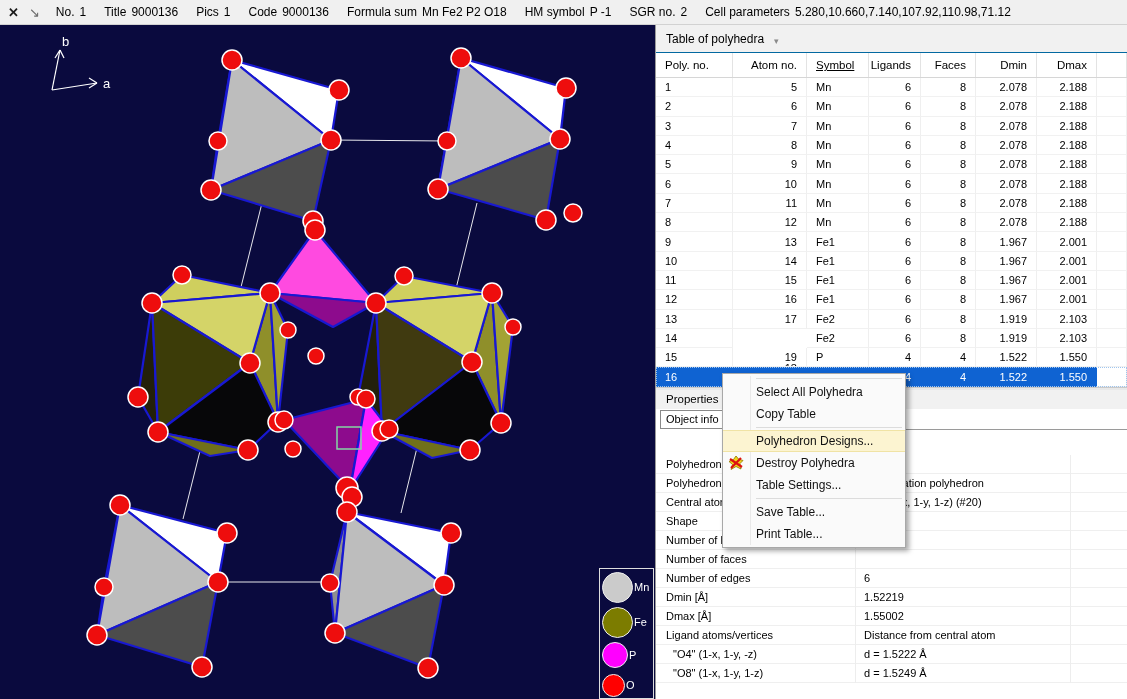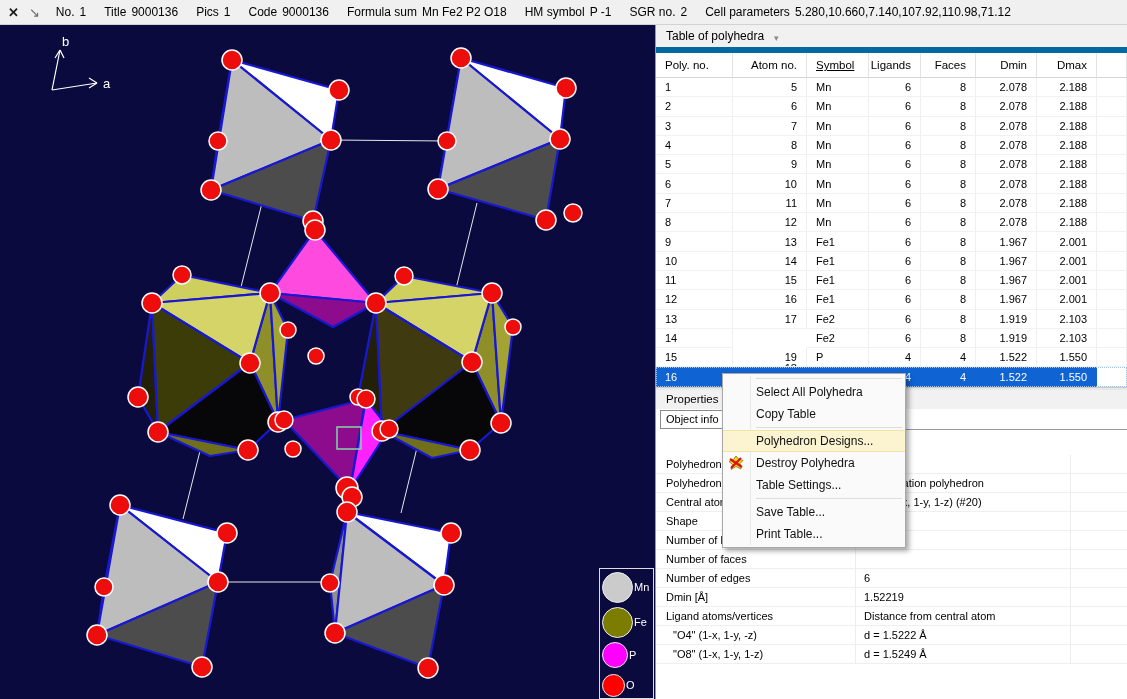--- a/index.html
+++ b/index.html
@@ -24,21 +24,21 @@
   
   .legend{position:absolute;left:599px;top:543px;width:55px;height:131px;border:1px solid #dedede;
           box-sizing:border-box;display:flex;flex-direction:column}
   .legend-row{display:flex;align-items:center;padding-left:2px;flex:none}
   .legend-circle{border-radius:50%;border:1px solid #efefef;box-sizing:border-box;flex:none}
   .legend-label{color:#fff;font-size:11px;margin-left:1px}
 
   
   .right{position:absolute;left:655px;top:25px;width:472px;height:674px;background:#fff;
          border-left:1px solid #9a9a9a;box-sizing:border-box;overflow:hidden}
-  .panel-title{height:28px;background:#f1f1f1;border-bottom:6px solid #0369a1;display:flex;
+  .panel-title{height:28px;background:#f1f1f1;border-bottom:1px solid #0369a1;display:flex;
                align-items:center;font-size:12px;color:#000;padding-left:10px;box-sizing:border-box}
   .title-marker{color:#8a8a8a;font-size:9px;margin-left:10px;margin-top:4px}
   .thead{display:flex;height:25px;border-bottom:1px solid #d6d6d6;box-sizing:border-box;font-size:11.5px;color:#000}
   .th{display:flex;align-items:center;border-right:1px solid #e3e3e3;box-sizing:border-box;height:100%}
   .tr{display:flex;height:19.3px;font-size:11px;color:#000}
   .td{display:flex;align-items:center;border-right:1px solid #efefef;border-bottom:1px solid #f1f1f1;
       box-sizing:border-box;height:100%;overflow:hidden}
   .al{justify-content:flex-start;padding-left:9px}
   .ar{justify-content:flex-end;padding-right:9px}
   .tr.selected{outline:1px dotted #9fc5ee;outline-offset:-1px}
@@ -452,20 +452,24 @@
       </div>
       <div class="prow">
         <div class="plabel">Number of edges</div>
         <div class="pvalue">6</div>
       </div>
       <div class="prow">
         <div class="plabel">Dmin [Å]</div>
         <div class="pvalue">1.52219</div>
       </div>
       <div class="prow">
+        <div class="plabel">Dmax [Å]</div>
+        <div class="pvalue">1.55002</div>
+      </div>
+      <div class="prow">
         <div class="plabel">Ligand atoms/vertices</div>
         <div class="pvalue">Distance from central atom</div>
       </div>
       <div class="prow">
         <div class="plabel indent">"O4" (1-x, 1-y, -z)</div>
         <div class="pvalue">d = 1.5222 Å</div>
       </div>
       <div class="prow">
         <div class="plabel indent">"O8" (1-x, 1-y, 1-z)</div>
         <div class="pvalue">d = 1.5249 Å</div>

